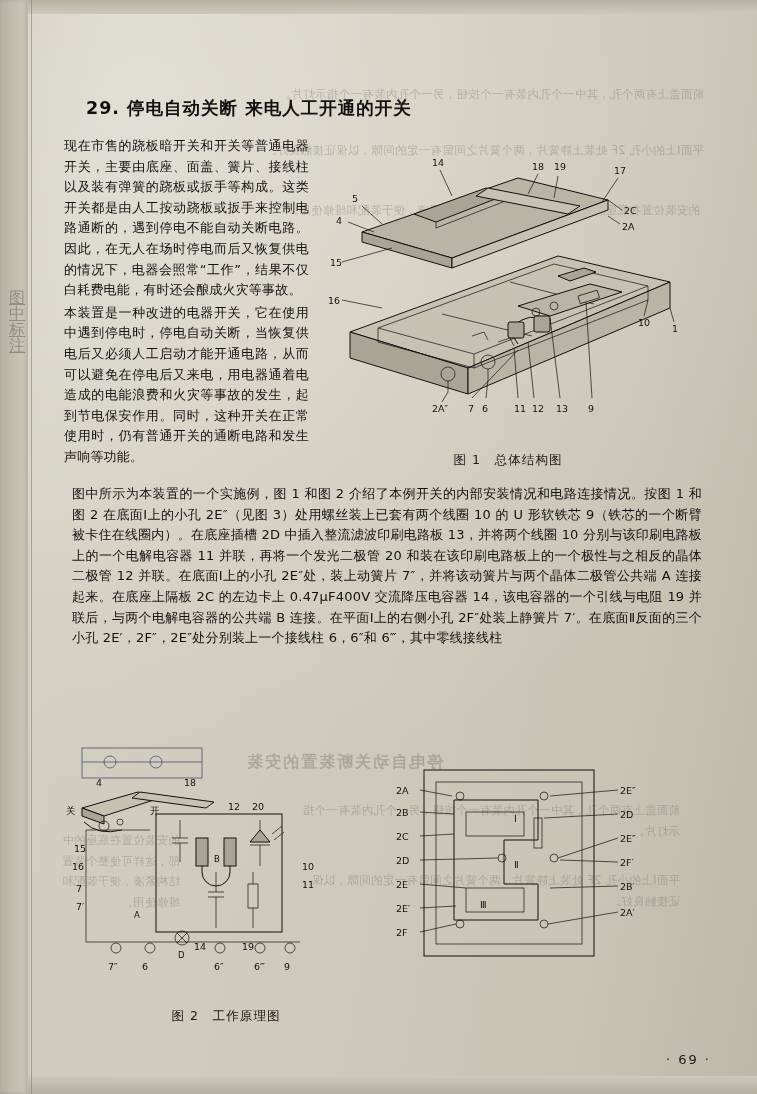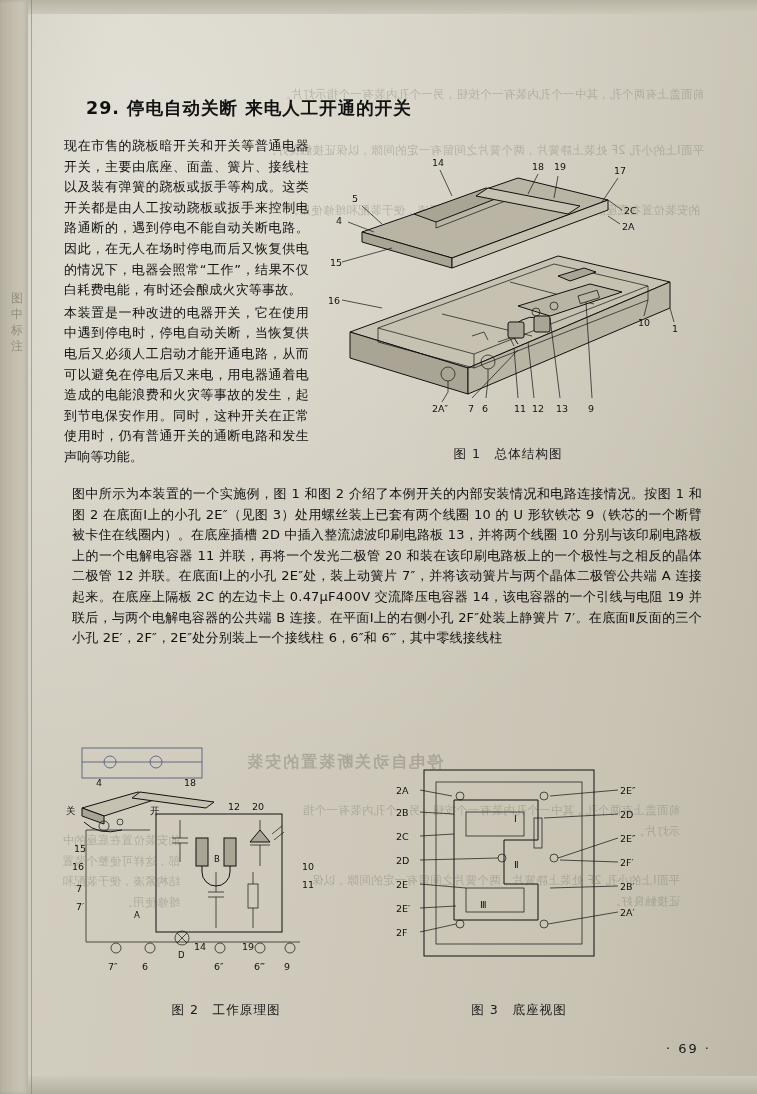--- a/index.html
+++ b/index.html
@@ -58,35 +58,36 @@
   .col-left {
     position:absolute; left:0; top:40px; width:245px;
   }
   .fig1-wrap {
     position:absolute; right:0; top:40px; width:372px; height:330px;
   }
   .after-fig {
     position:absolute; left:8px; top:388px; width:630px;
   }
   .fig-cap {
-    font-size:12.6px; text-align:center; margin-top:10px; letter-spacing:1px;
+    font-size:12.6px; text-align:center; margin-top:16px; letter-spacing:1px;
   }
   .figs-bottom {
     position:absolute; left:0; top:646px; width:630px; height:290px;
   }
   .fig2 { position:absolute; left:0; top:0; width:300px; height:270px; }
   .fig3 { position:absolute; left:330px; top:14px; width:250px; height:250px; }
   .page-num {
-    position:absolute; right:46px; bottom:38px;
+    position:absolute; right:46px; bottom:27px;
     font-size:13px; letter-spacing:2px; color:#1a1a1a;
   }
   .side-notes {
     position:absolute; left:6px; top:290px; width:22px;
-    font-size:12px; color:#5f5c50; opacity:.5; line-height:16px;
+    font-size:16px; color:#5f5c50; opacity:.5; line-height:16px;
     text-align:center;
+    text-decoration:underline;
   }
   svg { display:block; }
   .lbl { font-family:"DejaVu Sans", sans-serif; font-size:9.5px; fill:#111; }
   .lbl-sm { font-family:"DejaVu Sans", sans-serif; font-size:8.5px; fill:#111; }
   .stroke { stroke:#111; fill:none; stroke-width:1; }
   .thin { stroke:#111; fill:none; stroke-width:.7; }
   .fillgrey { fill:#b9b4a4; stroke:#111; stroke-width:1; }
   .fillgrey2 { fill:#a9a494; stroke:#111; stroke-width:1; }
   .fillgrey3 { fill:#c6c1b1; stroke:#111; stroke-width:1; }
   .blueish { stroke:#2b3e6b; fill:none; stroke-width:.8; opacity:.85;}
@@ -347,19 +348,18 @@
         <text class="lbl" x="2" y="132">2E</text>
         <text class="lbl" x="2" y="156">2E′</text>
         <text class="lbl" x="2" y="180">2F</text>
         <text class="lbl" x="226" y="38">2E″</text>
         <text class="lbl" x="226" y="62">2D</text>
         <text class="lbl" x="226" y="86">2E″</text>
         <text class="lbl" x="226" y="110">2F′</text>
         <text class="lbl" x="226" y="134">2B′</text>
         <text class="lbl" x="226" y="160">2A′</text>
       </svg>
-      <div class="fig-cap">图 3　底座视图</div>
     </div>
 
   </div>
 </div>
 
 <div class="page-num">· 69 ·</div>
 
 </body></html>

